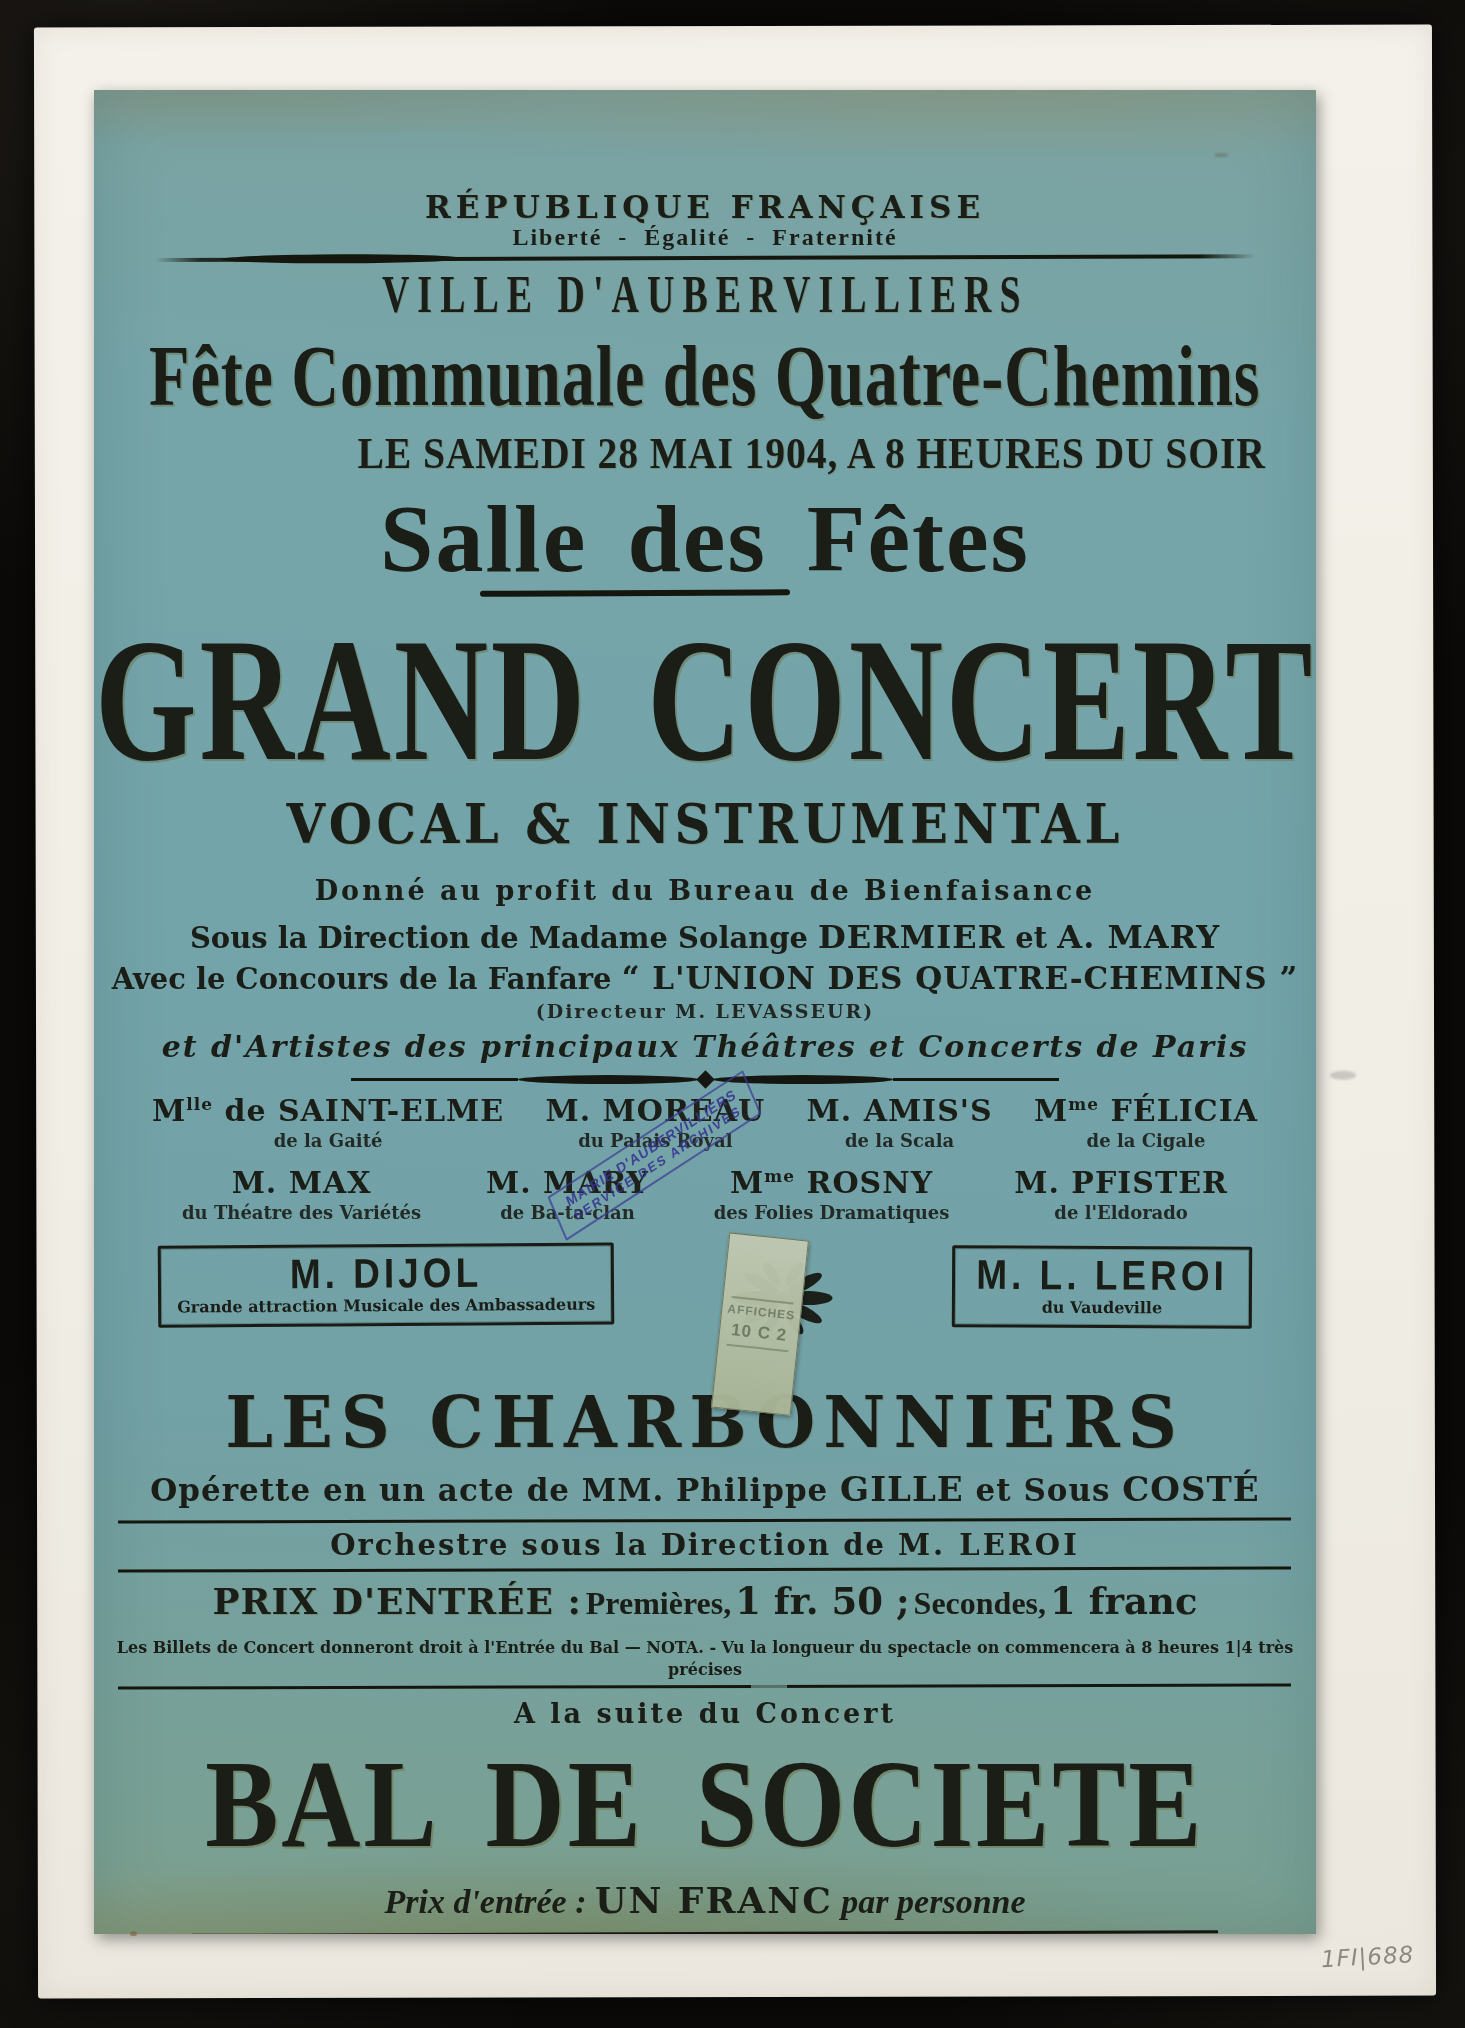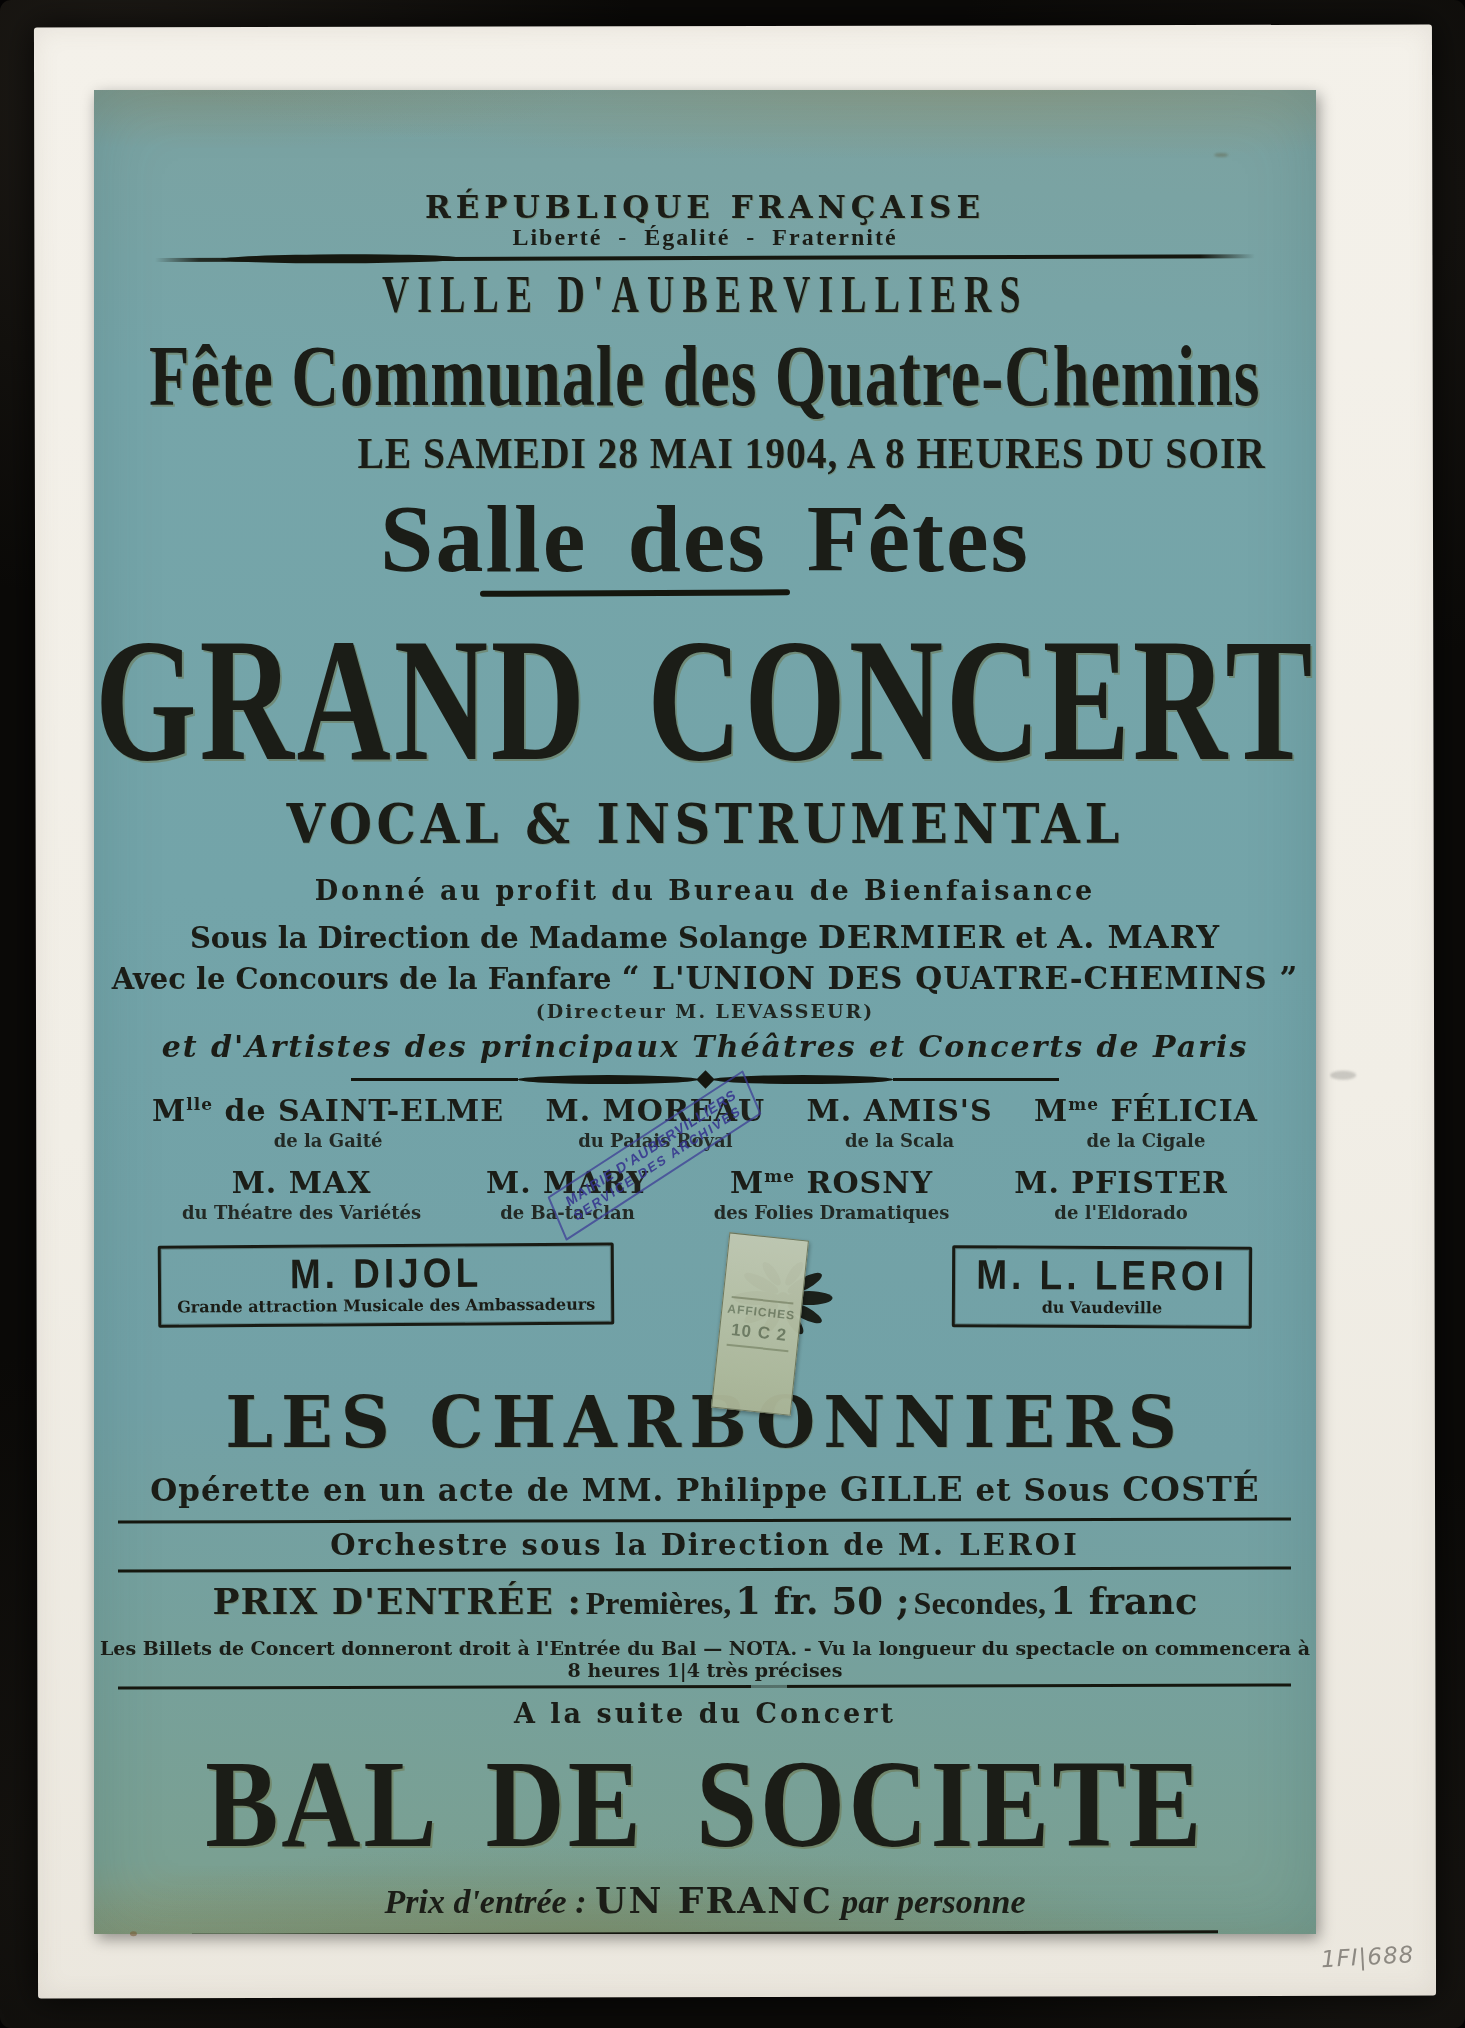--- a/index.html
+++ b/index.html
@@ -7,21 +7,20 @@
 
   .scene {
     position:relative; width:1465px; height:2028px; overflow:hidden;
     background:
       radial-gradient(circle at 8% 4%, rgba(70,62,52,.30) 0, transparent 22%),
       radial-gradient(circle at 94% 10%, rgba(60,54,46,.22) 0, transparent 20%),
       radial-gradient(circle at 4% 92%, rgba(55,50,42,.22) 0, transparent 22%),
       radial-gradient(circle at 96% 96%, rgba(55,50,42,.25) 0, transparent 20%),
       #0b0a08;
     font-family:"Liberation Serif","DejaVu Serif",serif;
-    border-radius:11px;
   }
 
   .mat {
     position:absolute; left:36px; top:26px; width:1398px; height:1971px;
     background:linear-gradient(178deg,#f4f1ea 0%, #f1eee6 55%, #ebe7de 100%);
     transform:rotate(-0.12deg);
     border-radius:3px;
     box-shadow: 0 0 34px rgba(0,0,0,.75), inset 0 0 26px rgba(120,110,90,.12);
   }
 
@@ -134,21 +133,21 @@
   .rule-full.r3 { margin-top:4px; background:linear-gradient(90deg,#15170f 0 54%, rgba(21,23,15,.35) 54% 57%, #15170f 57% 100%); }
 
   .l-orchestre { margin-top:6px; font-family:"DejaVu Serif",serif; font-weight:bold; font-size:29px; line-height:34px; letter-spacing:2px; }
   .l-orchestre .big { letter-spacing:3px; }
 
   .l-prix { margin-top:6px; line-height:48px; white-space:nowrap; }
   .l-prix .lab { font-family:"DejaVu Serif",serif; font-weight:bold; font-size:36px; letter-spacing:1px; }
   .l-prix .pp  { font-weight:bold; font-size:32px; }
   .l-prix .vv  { font-family:"DejaVu Serif",serif; font-weight:bold; font-size:37px; }
 
-  .l-nota { margin-top:4px; font-family:"DejaVu Serif",serif; font-weight:bold; font-size:19px; line-height:22px; }
+  .l-nota { margin-top:4px; font-family:"DejaVu Serif",serif; font-weight:bold; font-size:16px; line-height:22px; }
 
   .l-suite { margin-top:8px; font-family:"DejaVu Serif",serif; font-weight:bold; font-size:27px; line-height:36px; letter-spacing:3px; }
 
   .l-bal { margin-top:8px; height:126px; }
   .l-bal .tx { font-weight:bold; font-size:112px; letter-spacing:3px; word-spacing:22px; transform:scale(.98,1.12); }
 
   .l-prixbal { margin-top:14px; font-weight:bold; font-style:italic; font-size:34px; line-height:40px; }
   .l-prixbal .franc { font-family:"DejaVu Serif",serif; font-style:normal; font-size:36px; letter-spacing:2px; }
 
   .rule-thin { margin-top:10px; width:84%; height:3px; transform:rotate(-0.2deg); }

